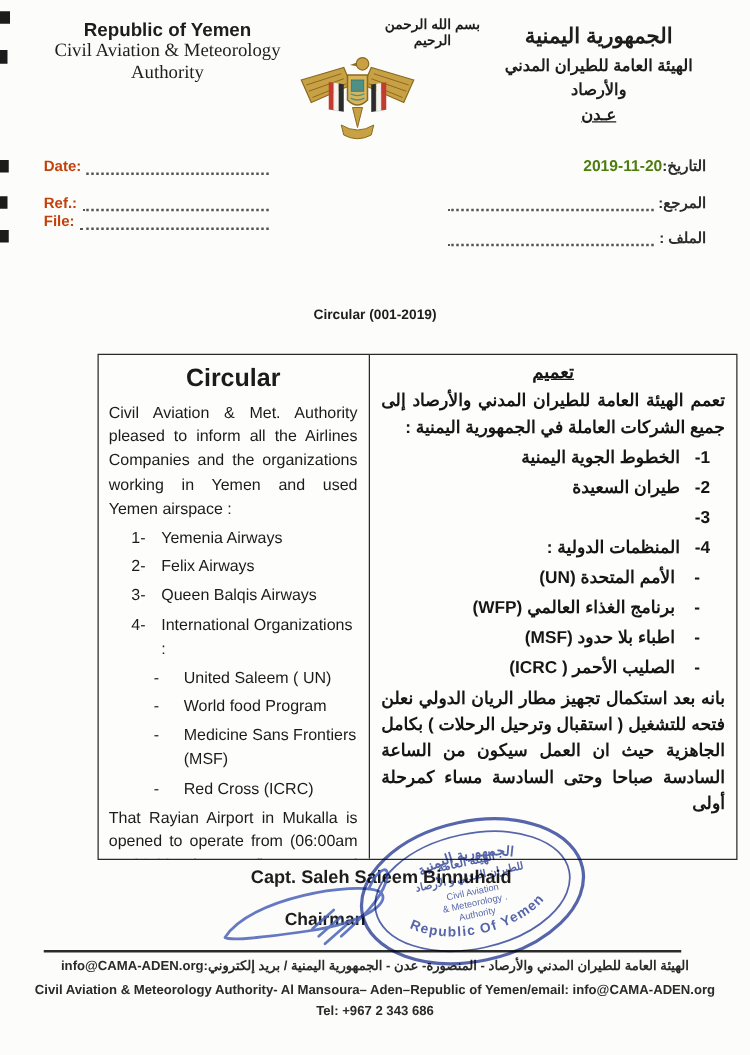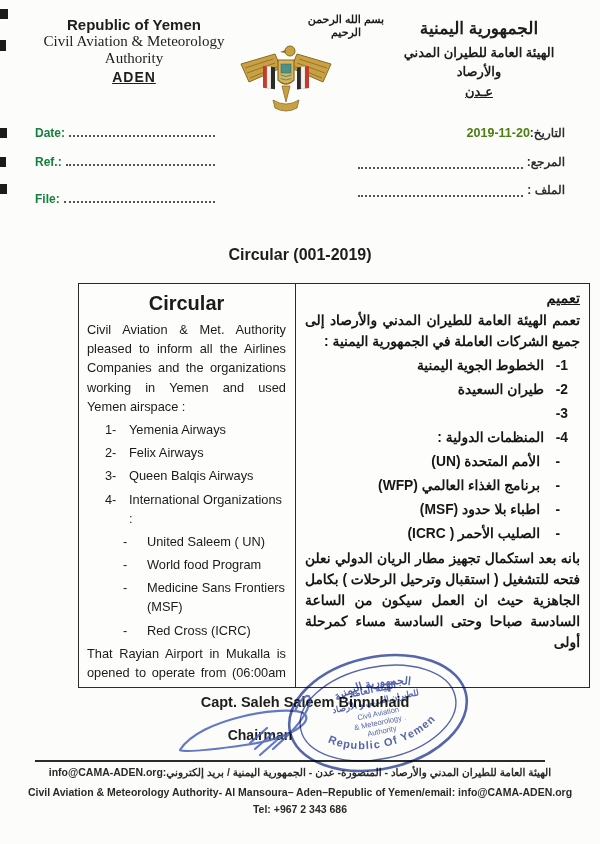--- a/index.html
+++ b/index.html
@@ -24,41 +24,41 @@
 
   .bismillah { left:296px; top:13px; width:100px; text-align:center; font-size:11px; font-weight:600; direction:rtl; }
 
   .hdr-right { right:26px; top:18px; width:190px; text-align:center; direction:rtl; }
   .hdr-right .r1 { font-weight:bold; font-size:17px; }
   .hdr-right .r2 { font-weight:bold; font-size:13px; margin-top:6px; }
   .hdr-right .r3 { font-weight:bold; font-size:13px; margin-top:4px; }
   .hdr-right .r4 { font-weight:bold; font-size:13px; margin-top:5px; text-decoration:underline; letter-spacing:2px; }
 
   
-  .meta-left { left:35px; width:180px; display:flex; align-items:flex-start; font-size:12px; font-weight:600; color:#15803d; }
+  .meta-left { left:35px; width:180px; display:flex; align-items:flex-end; font-size:12px; font-weight:600; color:#c2410c; }
   .dots { flex:1; border-bottom:2px dotted #555; height:11px; margin-left:4px; }
   .meta-right { right:35px; width:240px; display:flex; flex-direction:row; direction:rtl; align-items:flex-end; font-size:12px; font-weight:600; color:#2d2d2d; justify-content:flex-start; }
   .meta-right .dots { margin-left:0; margin-right:4px; }
   .date-val { font-weight:bold; font-size:12.5px; color:#4d7c0f; }
 
-  .doc-title { left:0; top:246px; width:600px; text-align:center; font-size:16px; font-weight:bold; }
+  .doc-title { left:0; top:246px; width:600px; text-align:center; font-size:11px; font-weight:bold; }
 
   
   .circ-table { left:78px; top:283px; width:512px; height:405px; border:1.6px solid #2a2a2a; display:flex; background:rgba(255,255,255,0.35); overflow:hidden; }
   .col-en { width:217px; border-right:1.5px solid #2a2a2a; padding:4px 9px 4px 8px; font-size:12.8px; line-height:1.5; color:#1b1b1b; }
   .col-ar { flex:1; padding:3px 9px; direction:rtl; font-size:13.8px; line-height:1.52; font-weight:600; color:#161616; }
 
   .col-en .heading { text-align:center; font-size:20px; font-weight:bold; margin:0 0 2px 0; }
   .col-en p.just { text-align:justify; }
   .num-row { display:flex; margin:4px 0 0 18px; }
   .num-row .num { width:24px; flex:none; }
   .dash-row { display:flex; margin:4px 0 0 36px; }
   .dash-row .dash { width:24px; flex:none; }
 
-  .col-ar .heading { text-align:right; font-size:14.5px; font-weight:bold; text-decoration:underline; margin-bottom:2px; }
+  .col-ar .heading { text-align:center; font-size:14.5px; font-weight:bold; text-decoration:underline; margin-bottom:2px; }
   .col-ar p.just { text-align:justify; }
   .num-row-ar { display:flex; margin:3px 12px 0 0; }
   .num-row-ar .num { width:24px; flex:none; }
   .dash-row-ar { display:flex; margin:3px 20px 0 0; }
   .dash-row-ar .dash { width:20px; flex:none; }
 
   
   .sig-name { left:145px; top:694px; width:320px; text-align:center; font-size:14.5px; font-weight:bold; z-index:2; }
   .sig-title { left:150px; top:727px; width:220px; text-align:center; font-size:14px; font-weight:bold; z-index:2; }
   .sig-svg { left:145px; top:683px; z-index:3; }
@@ -76,21 +76,20 @@
 <div class="artifact" style="top:9px; width:8px; height:10px;"></div>
 <div class="artifact" style="top:40px; width:6px; height:11px;"></div>
 <div class="artifact" style="top:128px; width:7px; height:10px;"></div>
 <div class="artifact" style="top:157px; width:6px; height:10px;"></div>
 <div class="artifact" style="top:184px; width:7px; height:10px;"></div>
 
 <div class="abs hdr-left">
   <div class="l1">Republic of Yemen</div>
   <div class="l2">Civil Aviation &amp; Meteorology</div>
   <div class="l3">Authority</div>
-  <div class="l4">ADEN</div>
 </div>
 
 <div class="abs bismillah">بسم الله الرحمن الرحيم</div>
 
 <svg class="abs" style="left:237px; top:38px;" width="98" height="80" viewBox="0 0 98 80">
 
   <path d="M4 26 L38 16 L44 30 L12 44 Z" fill="#c9a145" stroke="#8a6a20" stroke-width="1"></path>
   <path d="M94 26 L60 16 L54 30 L86 44 Z" fill="#c9a145" stroke="#8a6a20" stroke-width="1"></path>
   <path d="M8 30 L36 21 M10 35 L38 25 M13 40 L40 29" stroke="#8a6a20" stroke-width="0.8" fill="none"></path>
   <path d="M90 30 L62 21 M88 35 L60 25 M85 40 L58 29" stroke="#8a6a20" stroke-width="0.8" fill="none"></path>
@@ -125,21 +124,21 @@
 </div>
 
 <div class="abs meta-left" style="top:126px;">
   <span>Date:</span>
     <span class="dots"></span>
 </div>
 <div class="abs meta-left" style="top:155px;">
   <span>Ref.:</span>
     <span class="dots"></span>
 </div>
-<div class="abs meta-left" style="top:192px;">
+<div class="abs meta-left" style="top:170px;">
   <span>File:</span>
     <span class="dots"></span>
 </div>
 
 <div class="abs meta-right" style="top:126px;">
   <span>التاريخ:</span>
   <span class="date-val">2019-11-20</span>
 </div>
 <div class="abs meta-right" style="top:155px;">
   <span>المرجع:</span>

